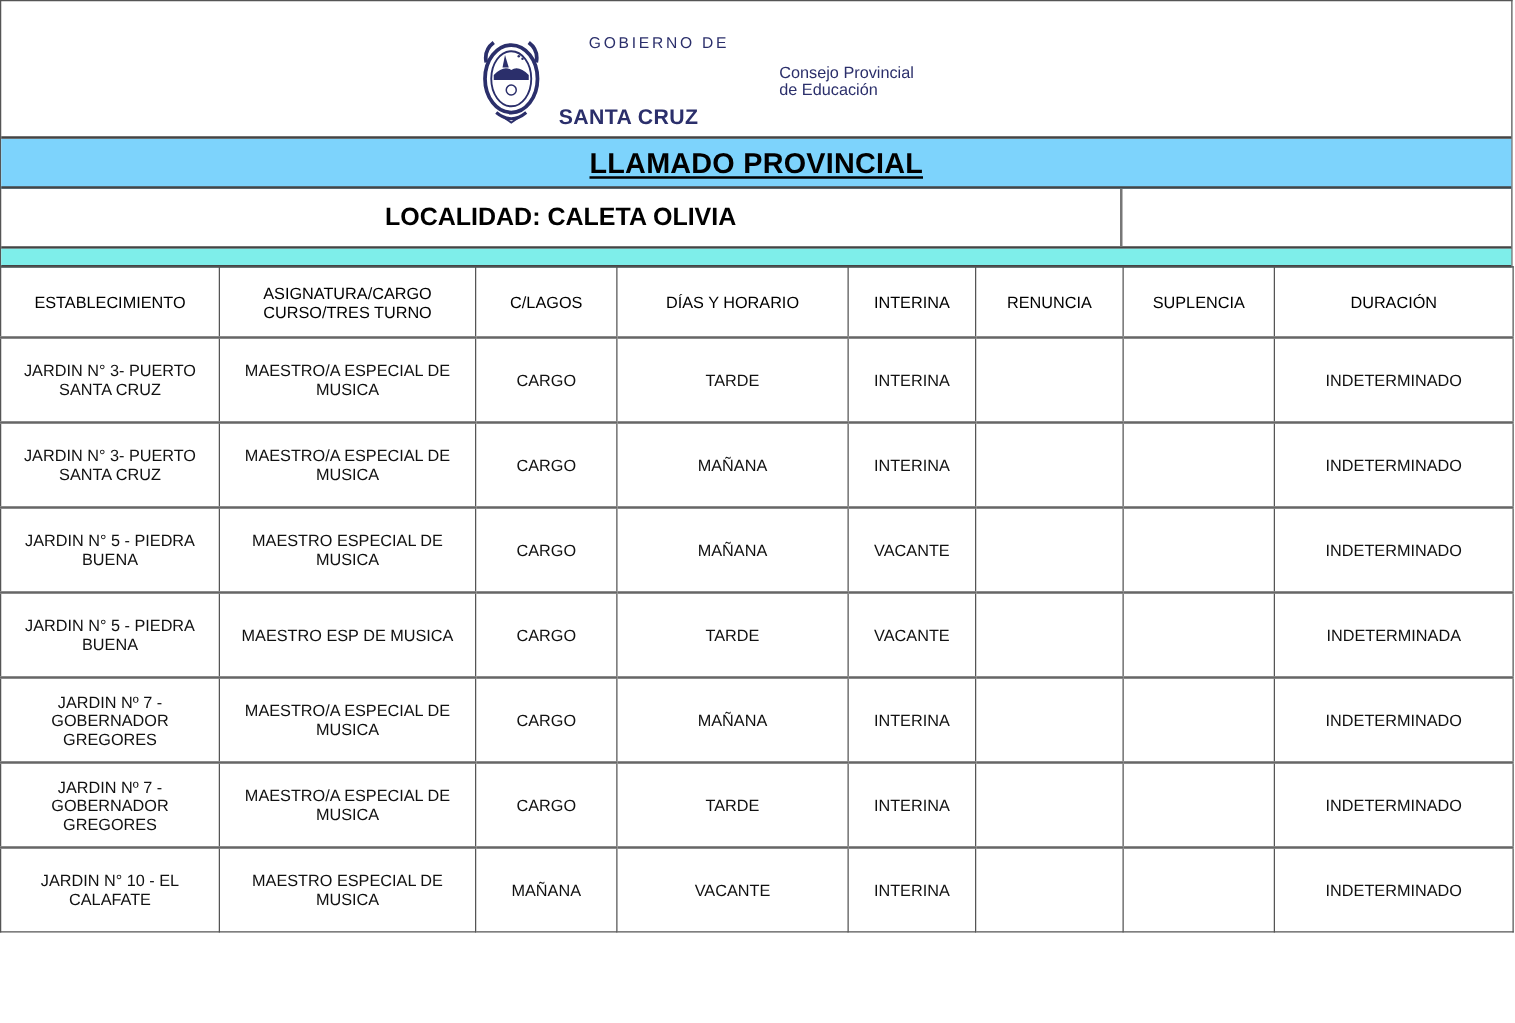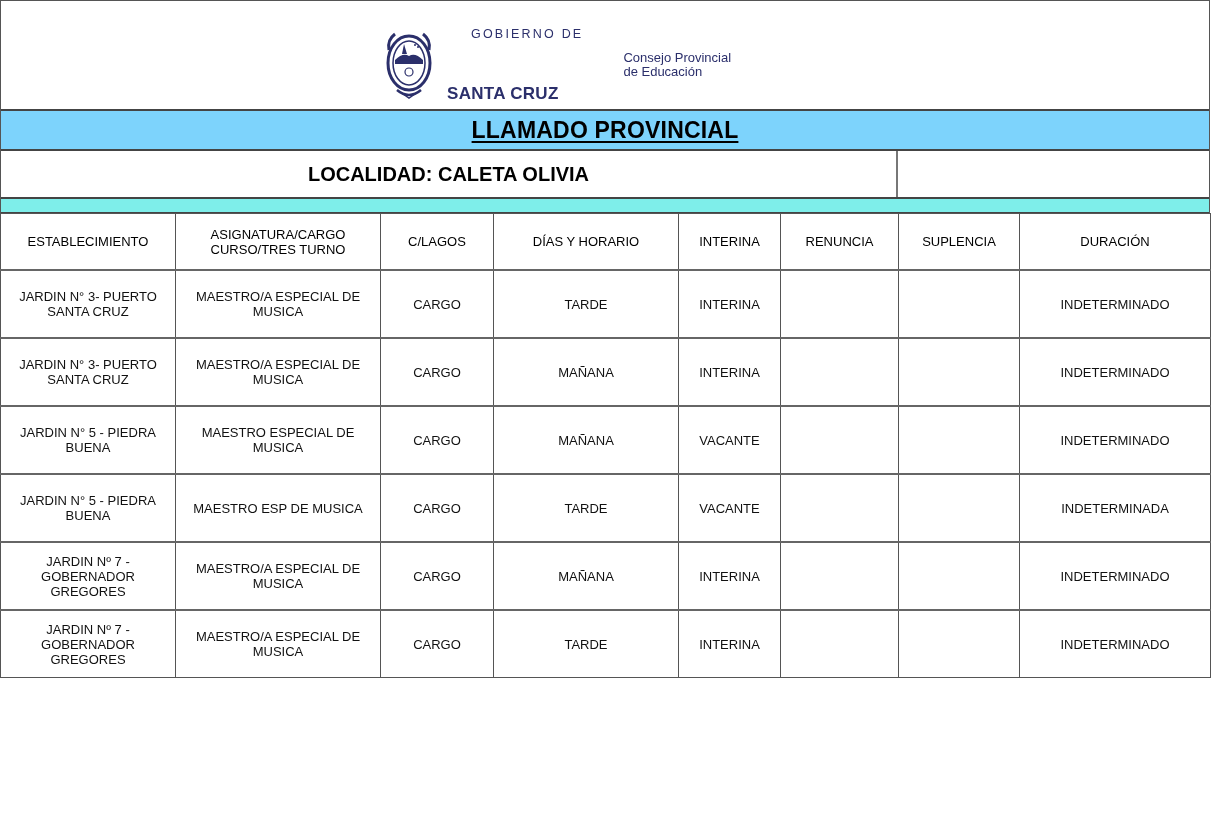--- a/index.html
+++ b/index.html
@@ -138,14 +138,24 @@
       <tr>
         <td>JARDIN Nº 7 - GOBERNADOR GREGORES</td>
         <td>MAESTRO/A ESPECIAL DE MUSICA</td>
         <td>CARGO</td>
         <td>TARDE</td>
         <td>INTERINA</td>
         <td></td>
         <td></td>
         <td>INDETERMINADO</td>
       </tr>
+      <tr>
+        <td>JARDIN N° 10 - EL CALAFATE</td>
+        <td>MAESTRO ESPECIAL DE MUSICA</td>
+        <td>MAÑANA</td>
+        <td>VACANTE</td>
+        <td>INTERINA</td>
+        <td></td>
+        <td></td>
+        <td>INDETERMINADO</td>
+      </tr>
     </tbody>
 </table>
 
 </body></html>

